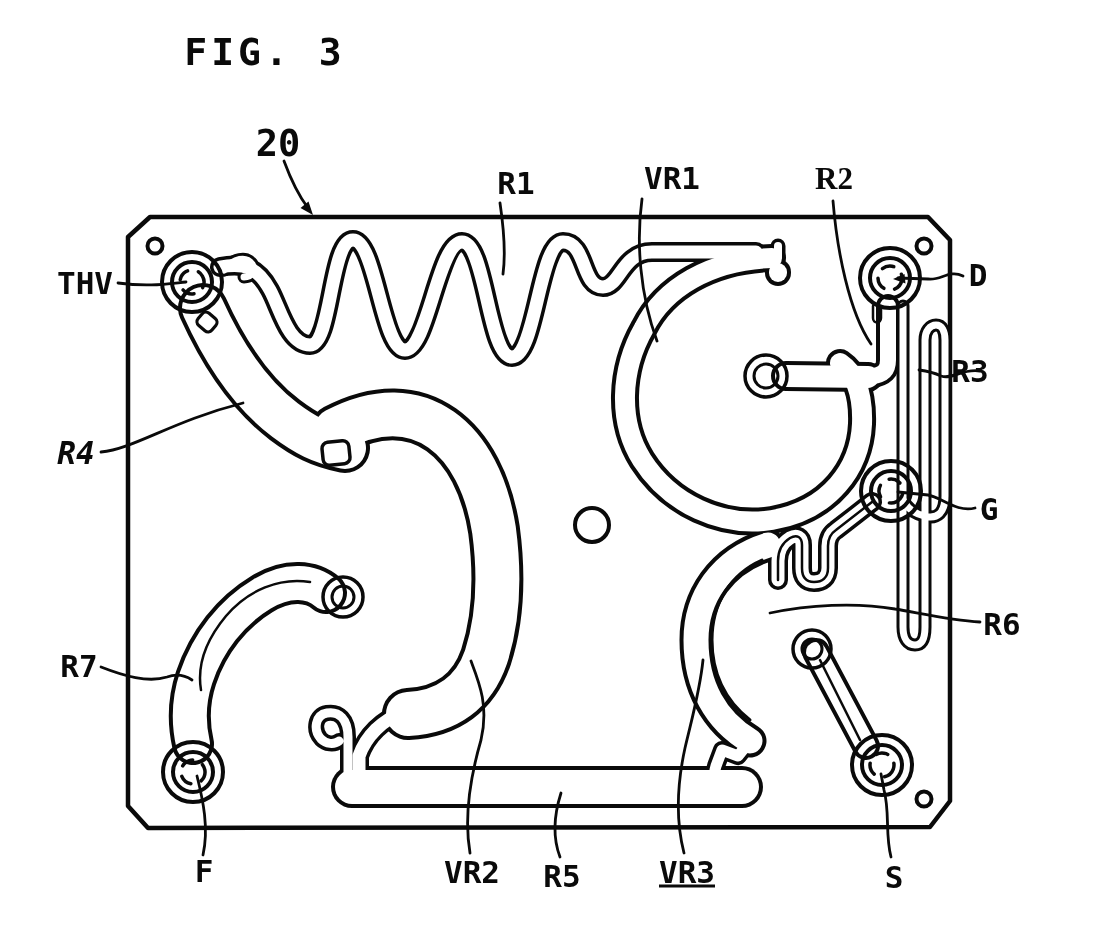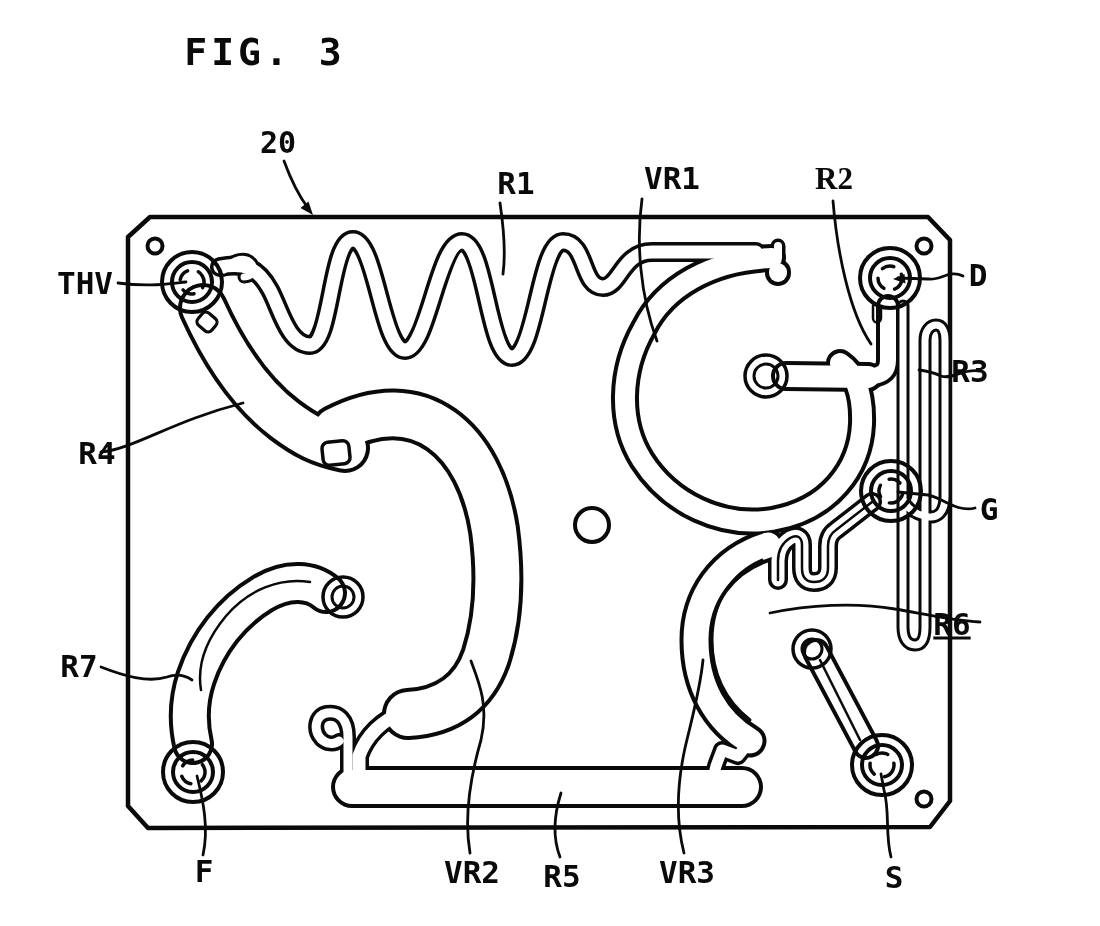--- a/index.html
+++ b/index.html
@@ -7,21 +7,21 @@
     position:relative;width:1100px;height:926px;background:#ffffff;
     font-family:"DejaVu Sans Mono","Liberation Mono",monospace;overflow:hidden;
   }
   .drawing{position:absolute;left:0;top:0;}
   .lbl{
     position:absolute;transform:translate(-50%,-50%);
     font-weight:700;color:#0a0a0a;white-space:nowrap;line-height:1;
     user-select:none;
   }
   .lbl-title{font-size:38px;letter-spacing:4px;}
-  .lbl-ref{font-size:30px;}
+  .lbl-ref{font-size:37px;}
   .lbl-std{font-size:31px;}
   svg .ink{stroke:#0a0a0a;fill:none;stroke-linecap:round;stroke-linejoin:round;}
   svg .wht{stroke:#ffffff;fill:none;stroke-linecap:round;stroke-linejoin:round;}
 </style>
 </head>
 <body>
 
 <div class="page">
 
   <svg class="drawing" width="1100" height="926" viewBox="0 0 1100 926">
@@ -167,23 +167,23 @@
   </svg>
 
   <div class="lbl lbl-title" style="left:265px;top:52px;">FIG. 3</div>
   <div class="lbl lbl-ref" style="left:278px;top:143px;">20</div>
   <div class="lbl lbl-std" style="left:500px;top:183px;margin-left:16px;">R1</div>
   <div class="lbl lbl-std" style="left:672px;top:178px;">VR1</div>
   <div class="lbl lbl-std" style="left:834px;top:178px;font-family:Liberation Serif, serif;">R2</div>
   <div class="lbl lbl-std" style="left:85px;top:283px;">THV</div>
   <div class="lbl lbl-std" style="left:978px;top:275px;">D</div>
   <div class="lbl lbl-std" style="left:970px;top:371px;">R3</div>
-  <div class="lbl lbl-std" style="left:97px;top:453px;">R4</div>
+  <div class="lbl lbl-std" style="left:76px;top:453px;font-style:italic;">R4</div>
   <div class="lbl lbl-std" style="left:989px;top:509px;">G</div>
-  <div class="lbl lbl-std" style="left:952px;top:624px;text-decoration:underline;">R6</div>
+  <div class="lbl lbl-std" style="left:1002px;top:624px;">R6</div>
   <div class="lbl lbl-std" style="left:79px;top:666px;">R7</div>
   <div class="lbl lbl-std" style="left:204px;top:871px;">F</div>
   <div class="lbl lbl-std" style="left:472px;top:872px;text-align:center;">VR2</div>
   <div class="lbl lbl-std" style="left:562px;top:876px;">R5</div>
-  <div class="lbl lbl-std" style="left:687px;top:872px;">VR3</div>
+  <div class="lbl lbl-std" style="left:687px;top:872px;text-decoration:underline;">VR3</div>
   <div class="lbl lbl-std" style="left:894px;top:877px;">S</div>
 
 </div>
 
 </body></html>

